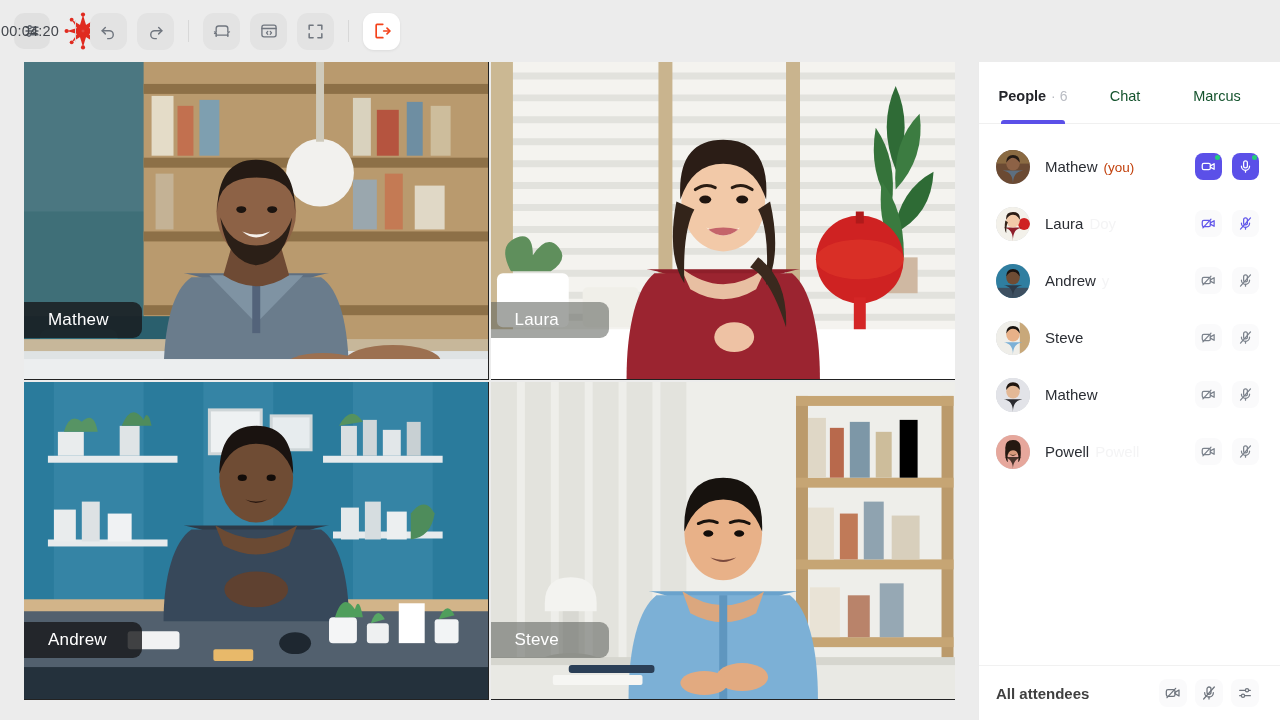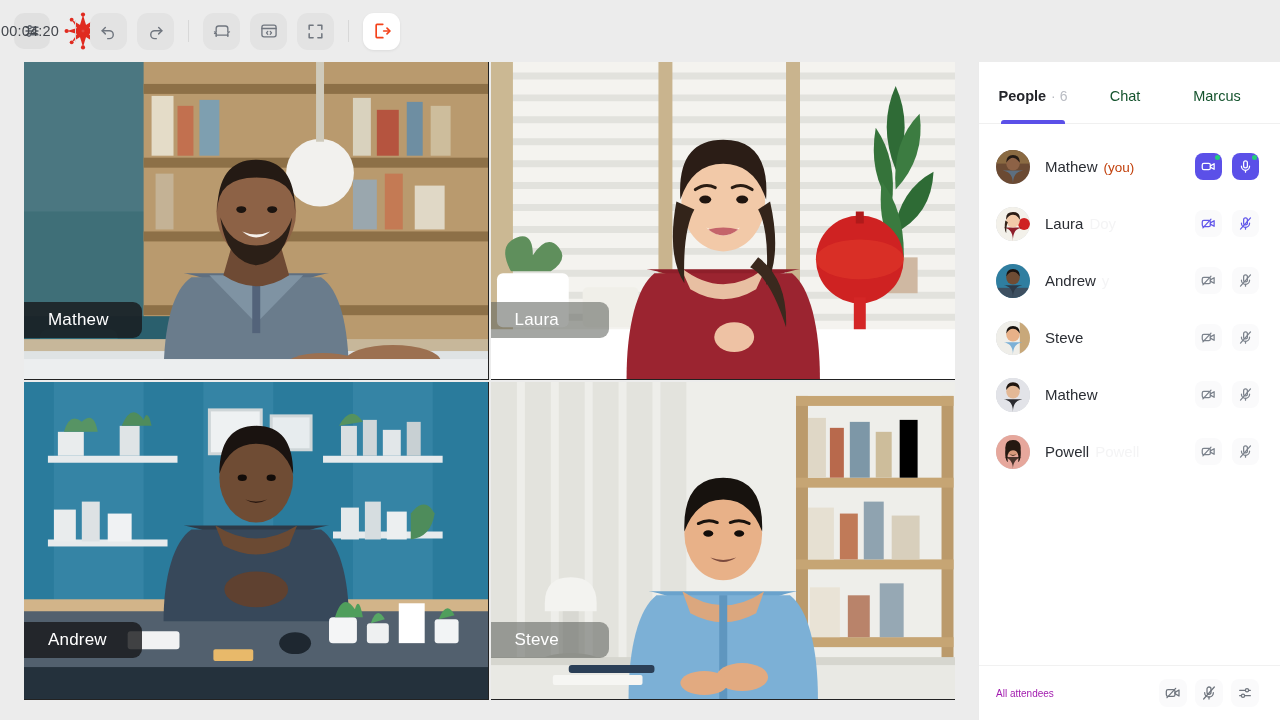--- a/index.html
+++ b/index.html
@@ -146,21 +146,21 @@
     position: absolute; top: 2px; right: 2px;
     width: 5px; height: 5px; border-radius: 50%; background: #22d07a;
   }
 
   .allrow {
     height: 55px; min-height: 55px;
     border-top: 1px solid #f1f1f1;
     display: flex; align-items: center;
     padding: 0 21px 0 17px;
   }
-  .allrow .lbl { font-size: 10px; color: #a21caf; }
+  .allrow .lbl { font-size: 15px; color: #404040; font-weight: bold; }
   .allrow .pctrls { gap: 8px; }
   .allrow .pbtn { width: 28px; height: 28px; }
 </style>
 </head>
 <body>
 
 <div class="app">
 
   <div class="topbar">
     <div class="tb-left">

